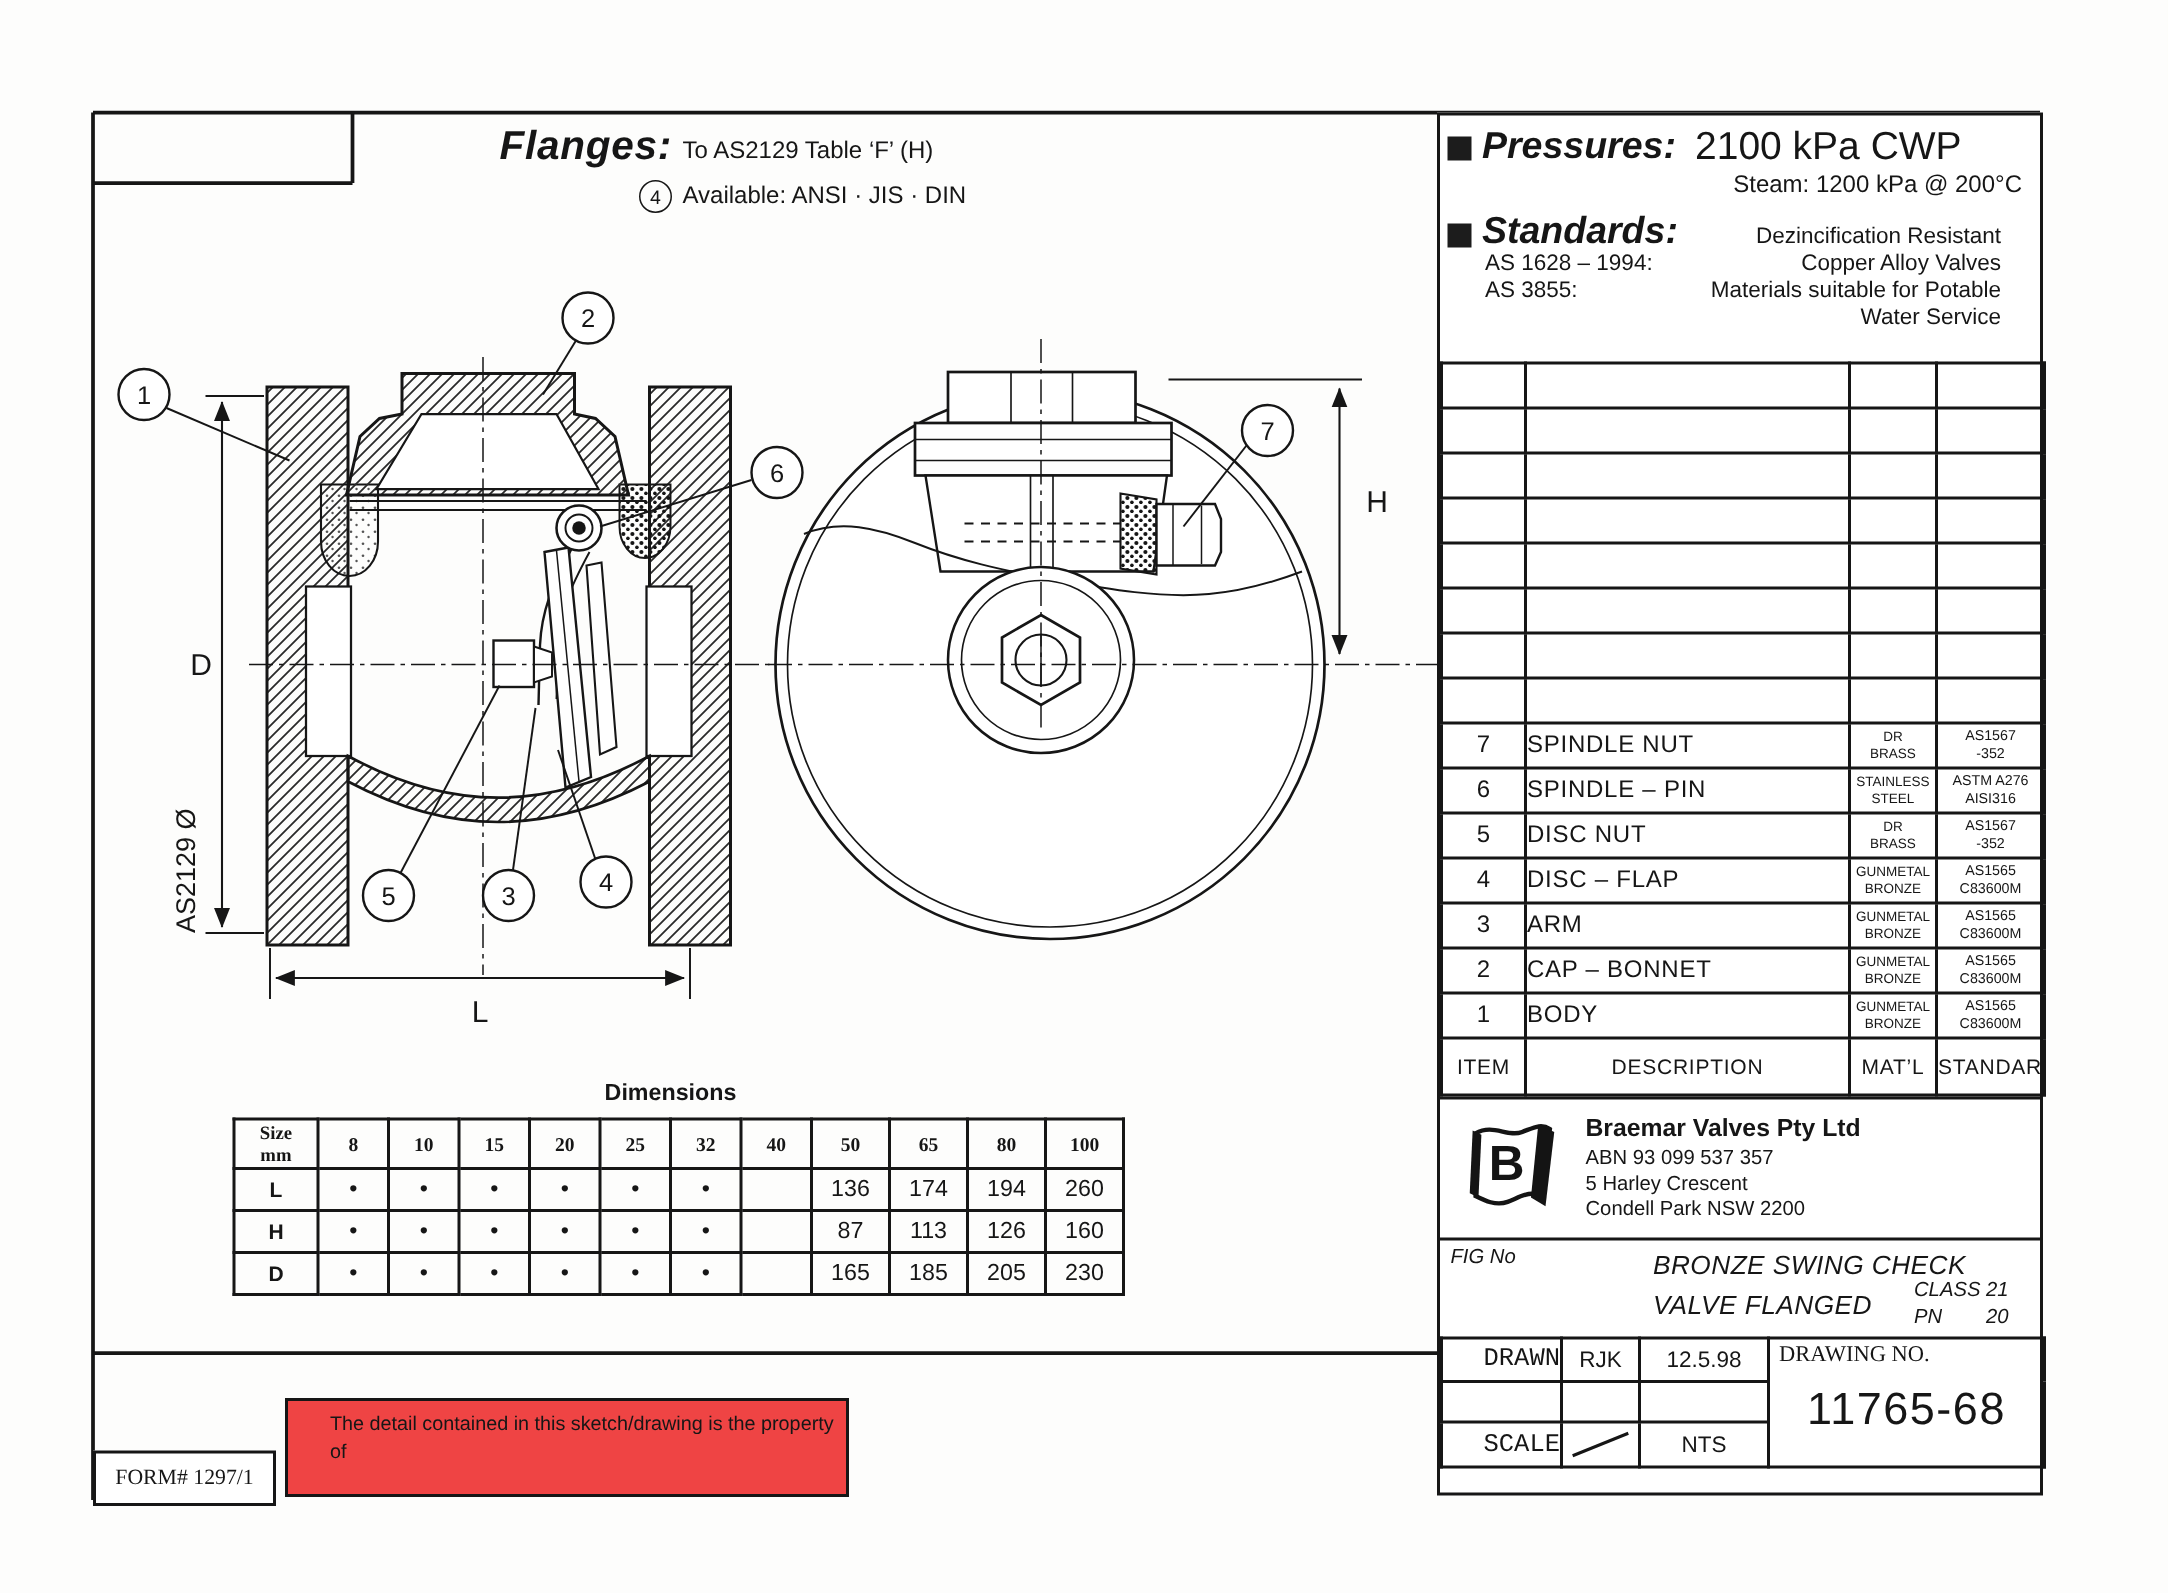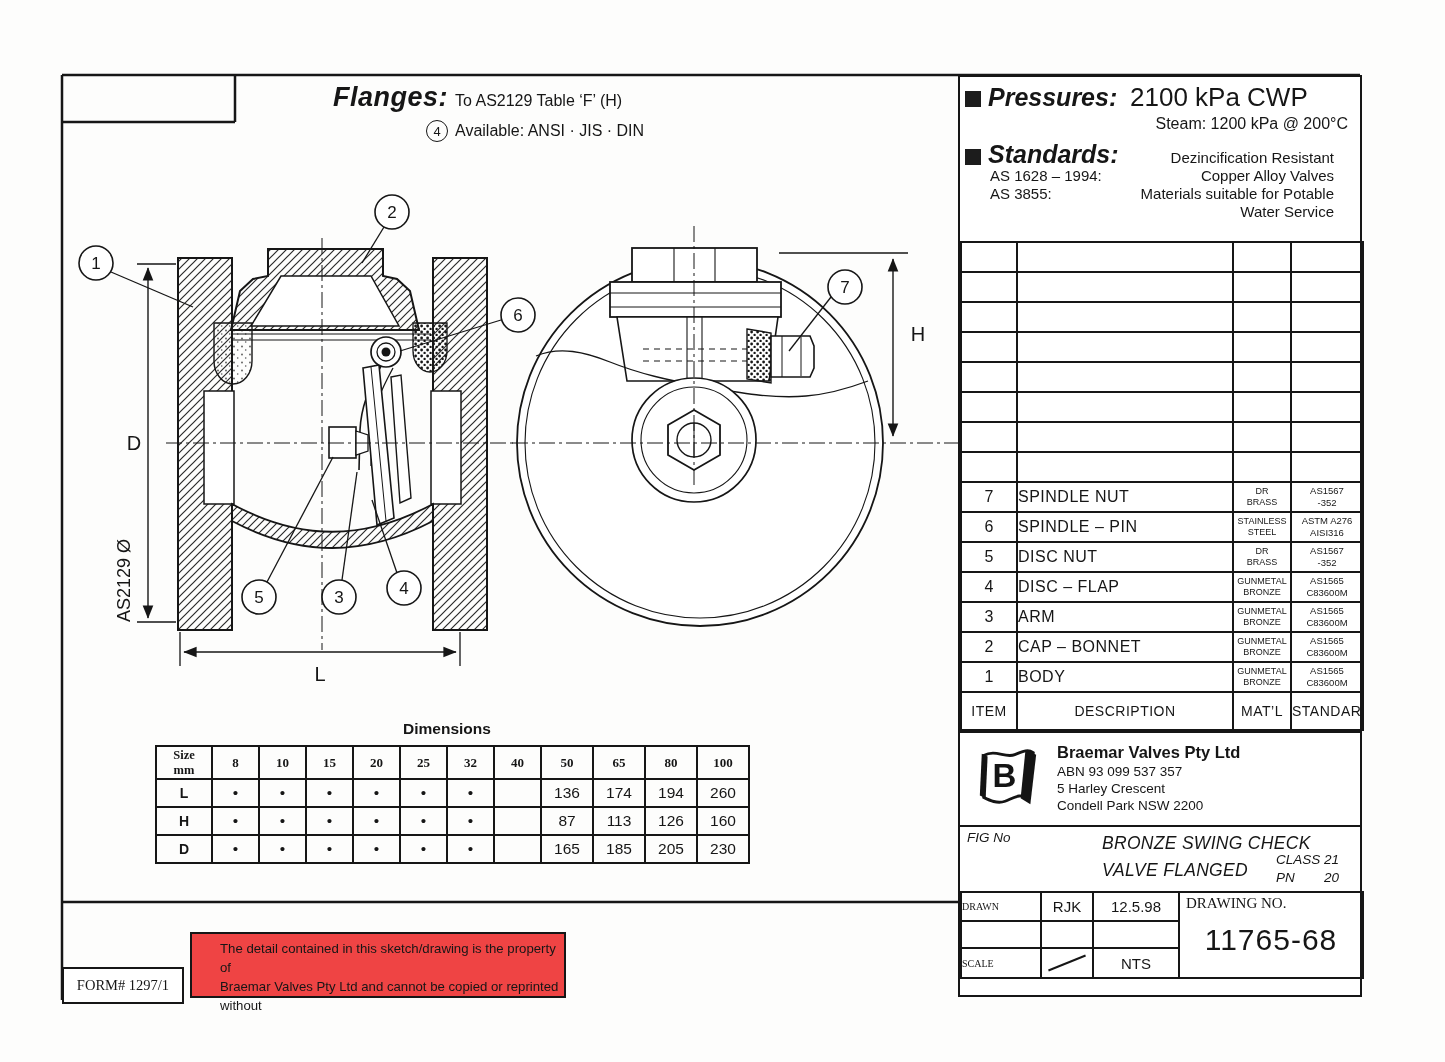--- a/index.html
+++ b/index.html
@@ -39,21 +39,21 @@
   .co-line{font-size:13.5px;}
 
   .rp-fig{position:relative;height:64px;border-top:2px solid #161616;font-style:italic;}
   .fig-label{font-size:13.5px;}
   .fig-code{font-size:46px;font-weight:bold;letter-spacing:1px;}
   .fig-title{font-size:17.5px;letter-spacing:.3px;white-space:nowrap;}
   .fig-small{font-size:13.5px;}
 
   table.tblock{border-collapse:collapse;table-layout:fixed;width:398px;border-top:2px solid #161616;}
   table.tblock td{border:2px solid #161616;padding:0;position:relative;overflow:hidden;}
-  .tb-serif{font-family:Liberation Serif, serif;font-size:10px;padding-left:6px;}
+  .tb-serif{font-family:Liberation Mono, monospace;font-size:17px;padding-left:6px;text-align:right;}
   .tb-sans{font-size:15px;text-align:center;}
   .slash-mark{display:block;width:40px;border-top:2.5px solid #161616;transform:rotate(-22deg);margin:0 auto;}
   .dwg-label{position:absolute;left:6px;top:2px;font-family:"Liberation Serif",serif;font-size:15px;}
   .dwg-no{position:absolute;left:0;right:0;top:30px;text-align:center;font-size:30px;letter-spacing:1px;}
 
   
   .dims-title{font-size:15.5px;font-weight:bold;text-align:center;}
   table.dims{border-collapse:collapse;table-layout:fixed;}
   table.dims td{border:2px solid #161616;text-align:center;padding:0;overflow:hidden;}
   tr.d-head{height:33px;font-family:Liberation Serif, serif;}
@@ -504,16 +504,15 @@
       </tr>
     </tbody>
       </table>
   </div>
 
   <div class="abs form-box">
     <span>FORM# 1297/1</span>
   </div>
   <div class="abs disc-box">
     <div>The detail contained in this sketch/drawing is the property of</div>
-    <div>Braemar Valves Pty Ltd and cannot be copied or reprinted without</div>
   </div>
 
 </div>
 
 </body></html>

